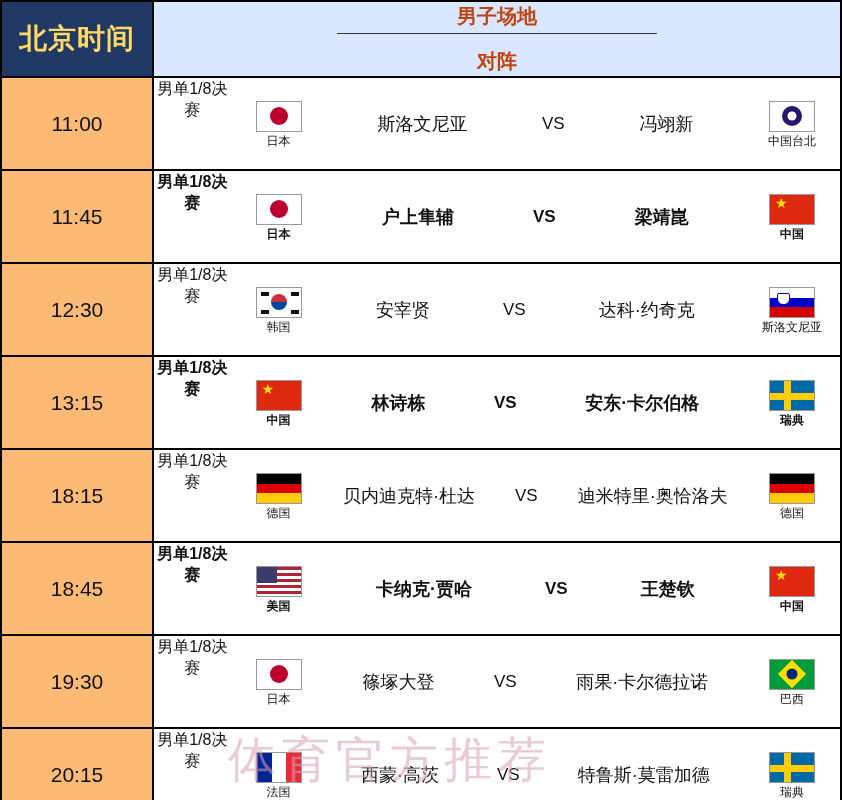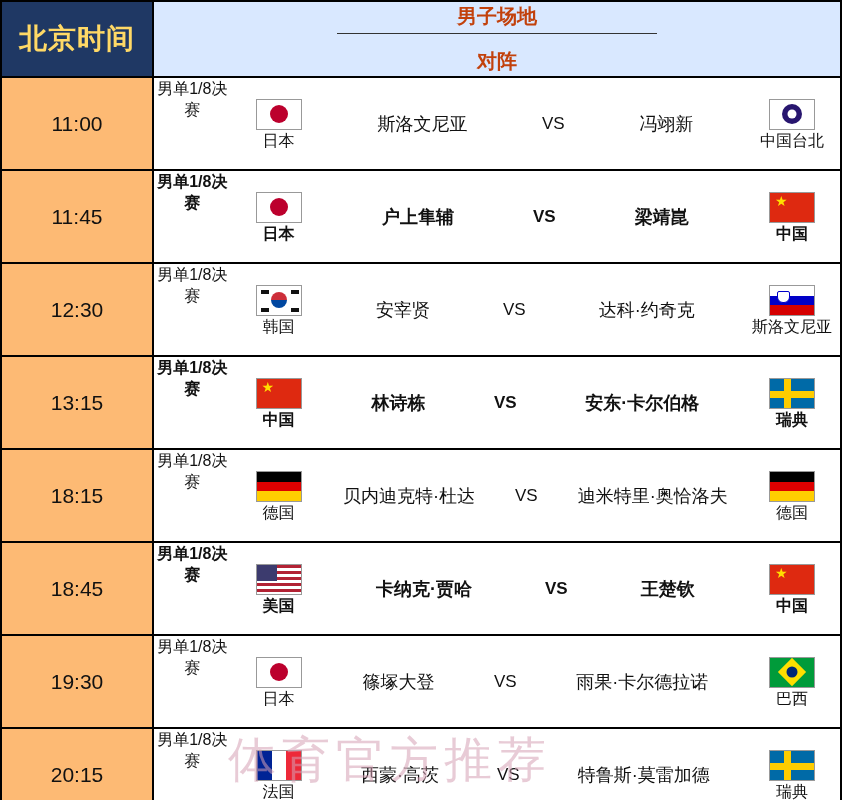--- a/index.html
+++ b/index.html
@@ -109,21 +109,21 @@
     height: 31px;
     display: inline-block;
     border: 1px solid #999;
     box-sizing: border-box;
     position: relative;
     overflow: hidden;
     vertical-align: middle;
   }
   .country {
     display: block;
-    font-size: 16px;
+    font-size: 12px;
     color: #111;
     margin-top: 3px;
   }
 
   .player-name {
     flex: 1 1 auto;
     text-align: center;
     font-size: 18px;
     color: #111;
   }

